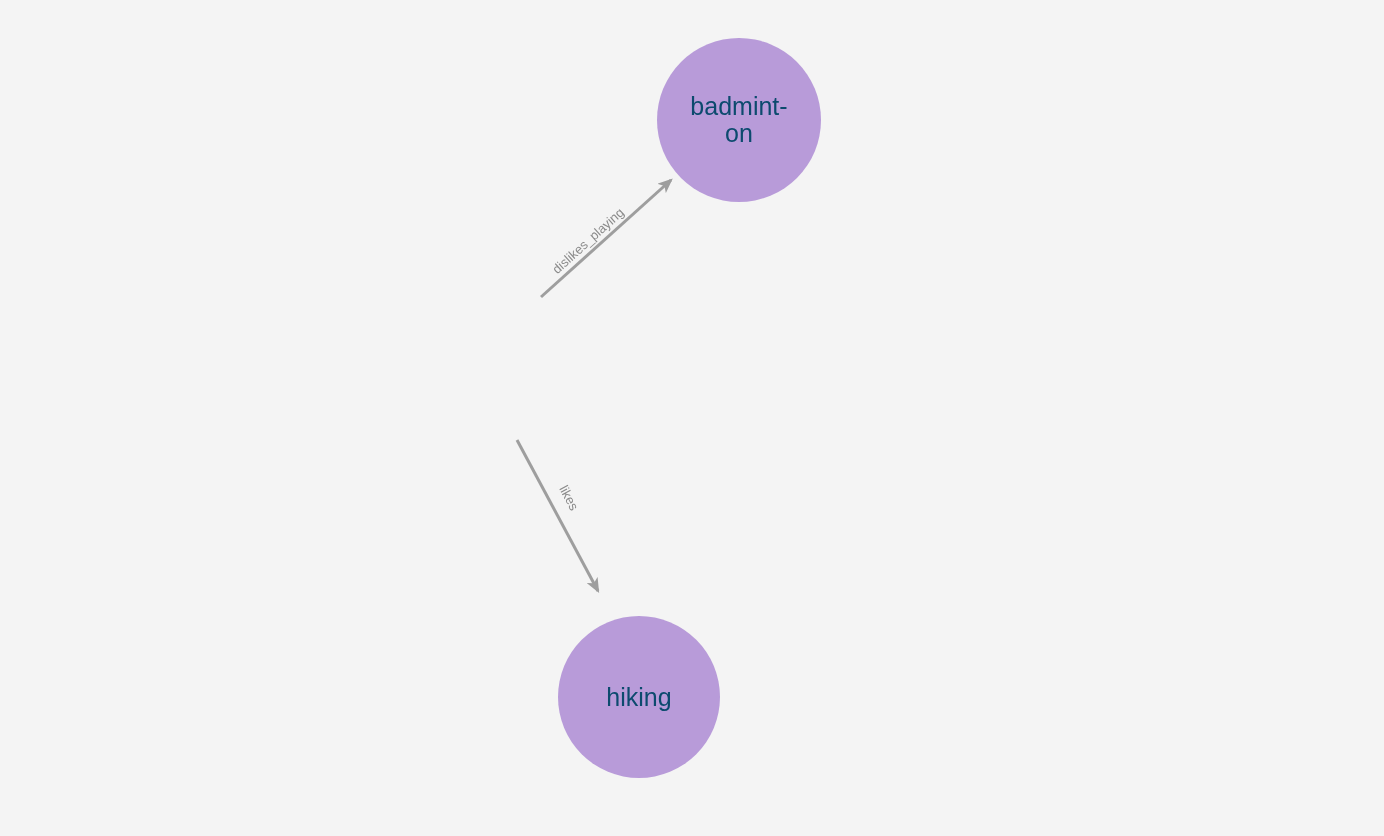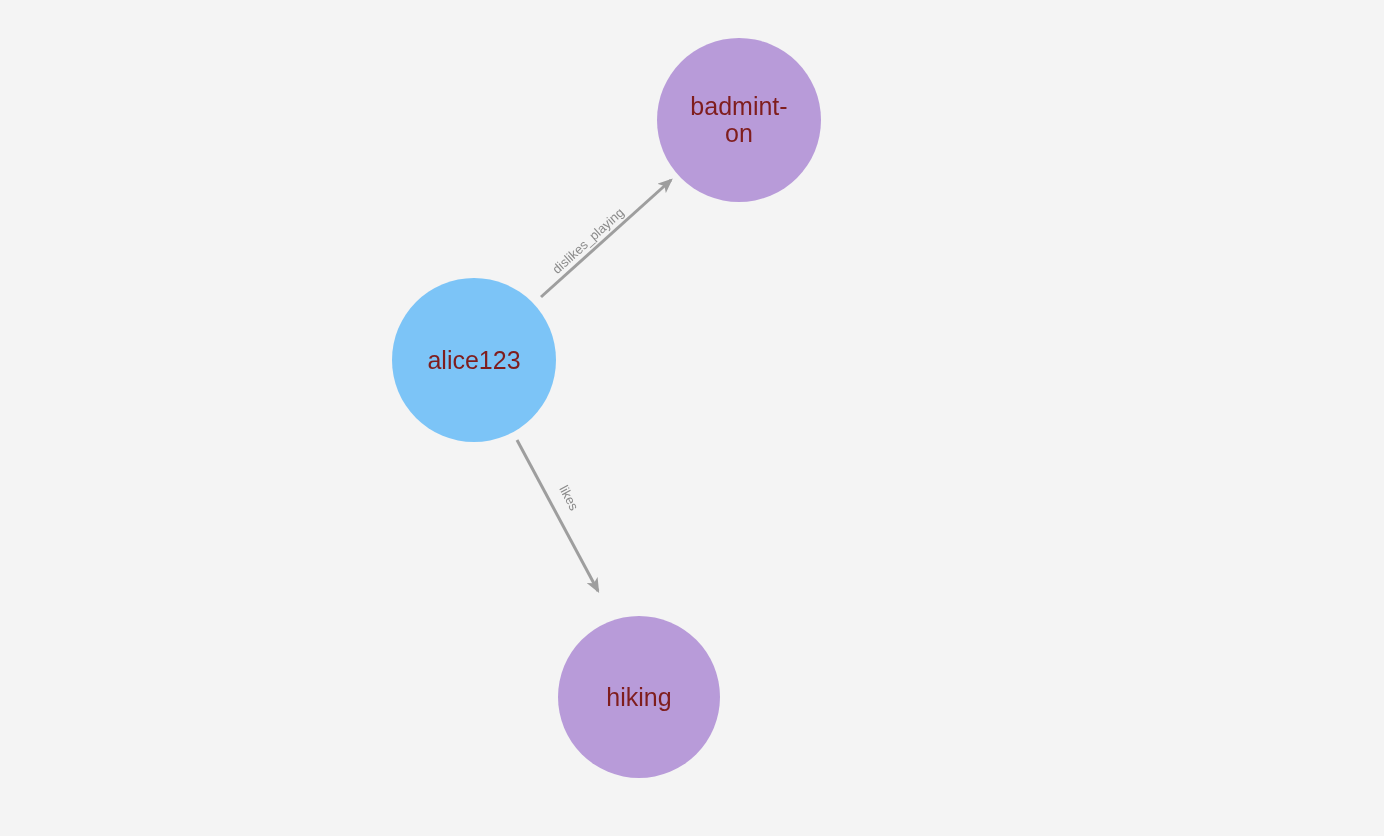--- a/index.html
+++ b/index.html
@@ -31,21 +31,21 @@
     position: absolute;
     border-radius: 50%;
     display: flex;
     align-items: center;
     justify-content: center;
     text-align: center;
     box-sizing: border-box;
     cursor: pointer;
   }
   .graph-node .node-label {
-    color: #7f1d1d;
+    color: #0c4a6e;
     font-size: 25px;
     line-height: 27px;
     font-family: "Liberation Sans", sans-serif;
     letter-spacing: 0px;
     white-space: pre-line;
     pointer-events: none;
     user-select: none;
   }
   .edge-label-text {
     font-family: "Liberation Sans", sans-serif;
@@ -74,21 +74,18 @@
       <line x1="517" y1="440" x2="598" y2="591" stroke="#9e9e9e" stroke-width="3" marker-end="url(#arrowhead)"></line>
       <text class="edge-label-text" x="565" y="500" text-anchor="middle" transform="rotate(62 565 500)">likes</text>
     </g>
   </svg>
 
   <div class="graph-node" style="left:657px; top:38px; width:164px; height:164px; background:#b89bd9;">
     <span class="node-label">badmint-
 on</span>
   </div>
 
-  <div class="graph-node" style="left:392px; top:278px; width:164px; height:164px; background:#7cc4f7;">
-    <span class="node-label">alice123</span>
-  </div>
 
   <div class="graph-node" style="left:558px; top:616px; width:162px; height:162px; background:#b89bd9;">
     <span class="node-label">hiking</span>
   </div>
 
 </div>
 
 </body></html>

